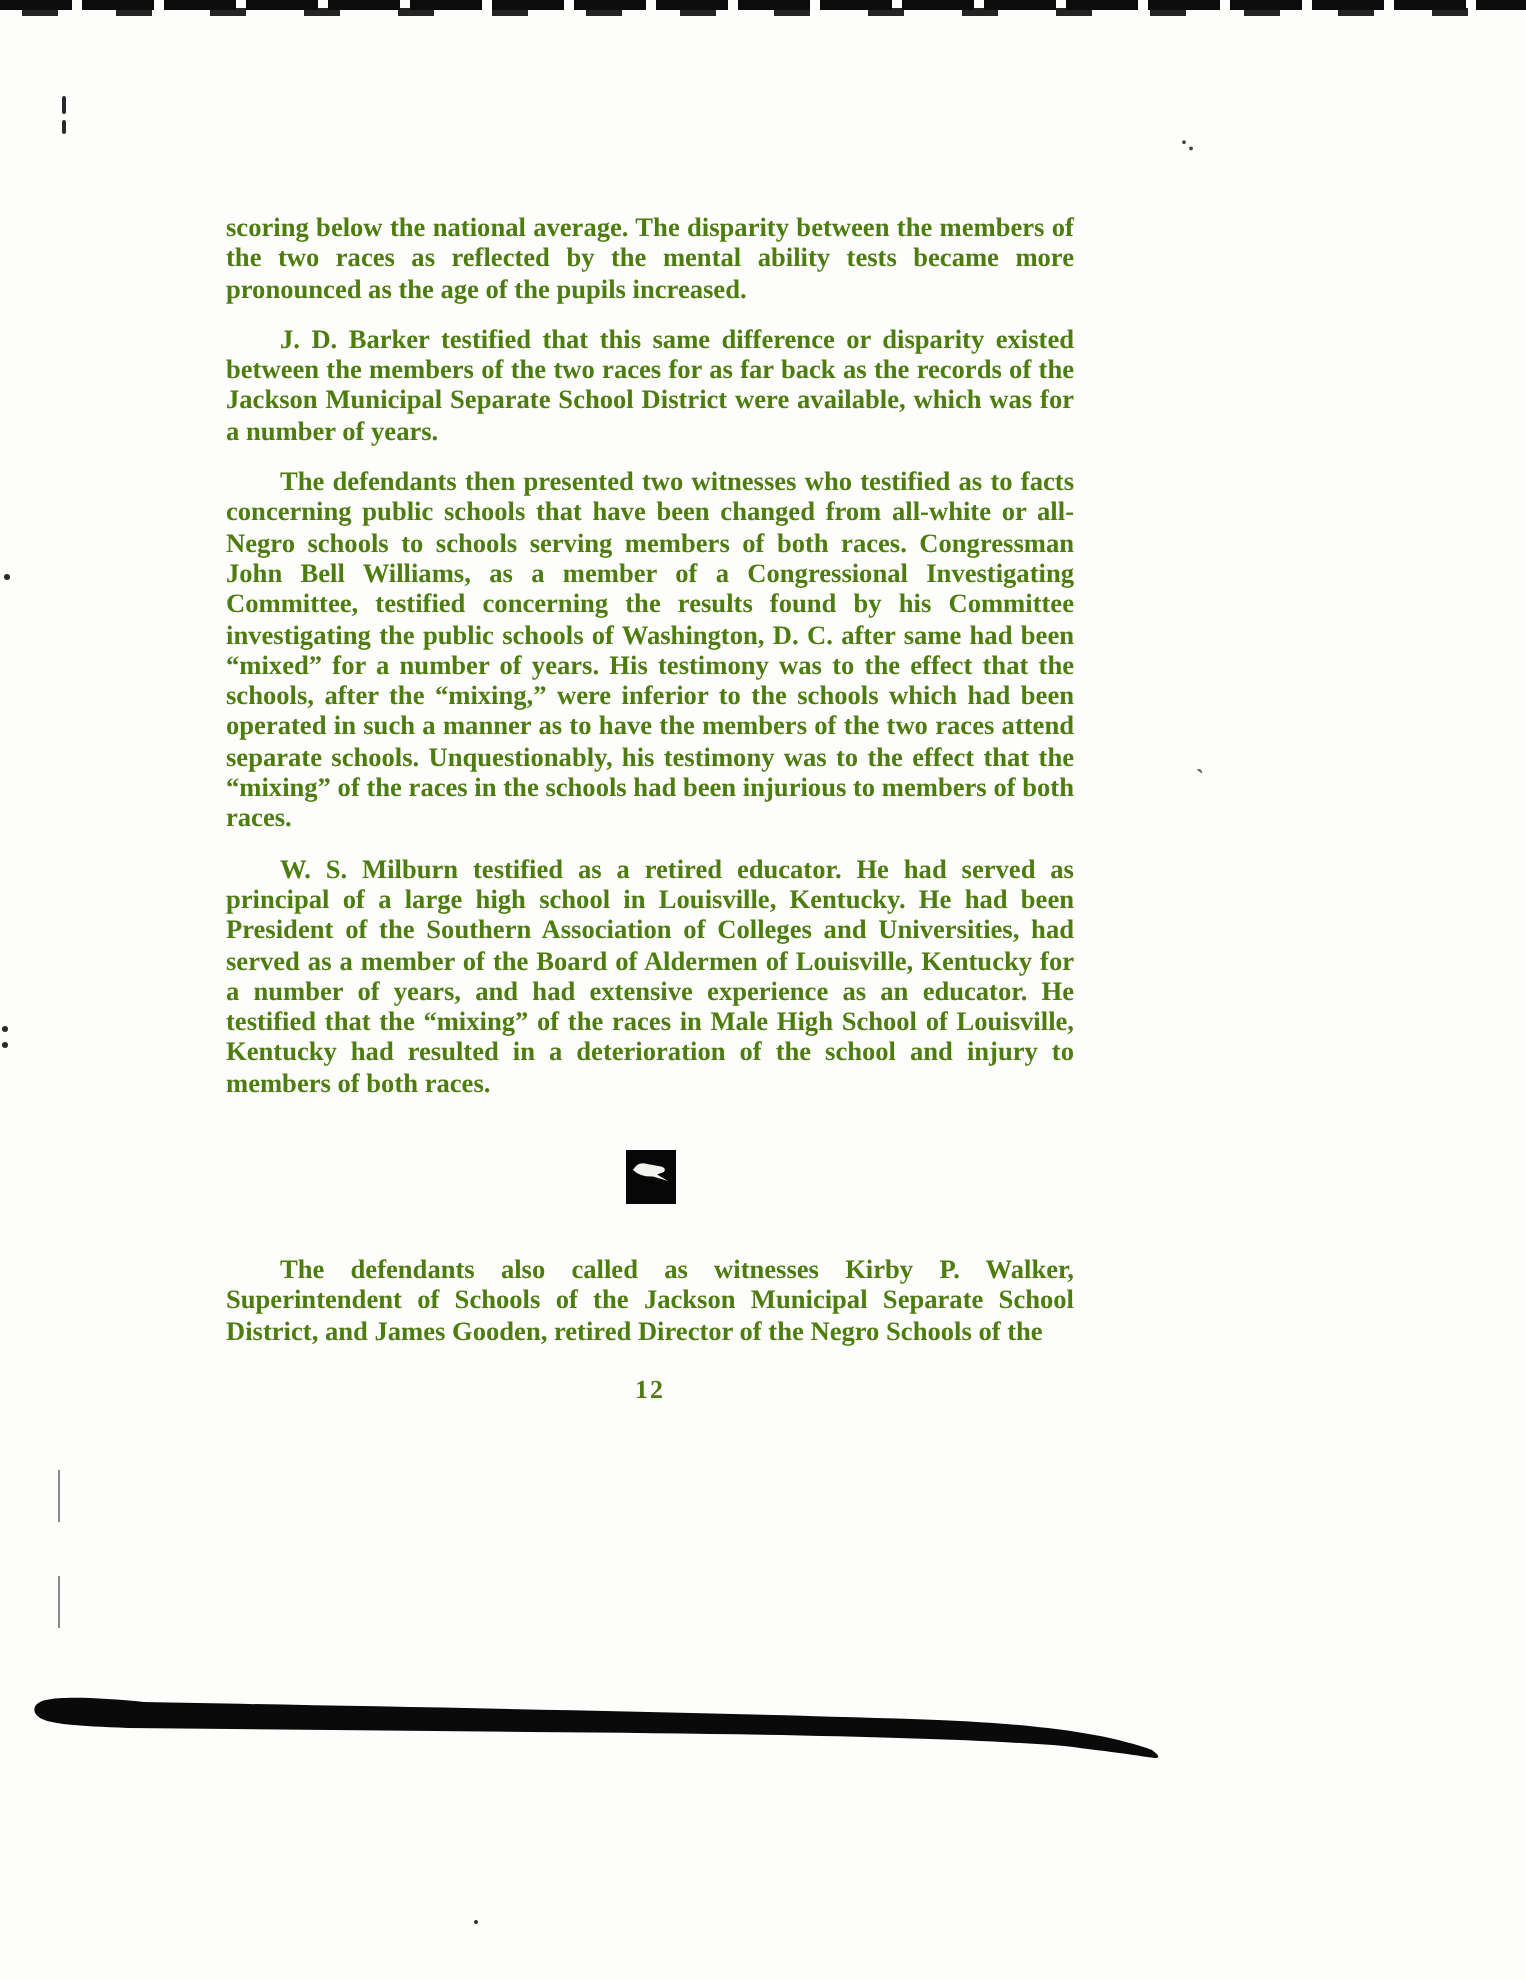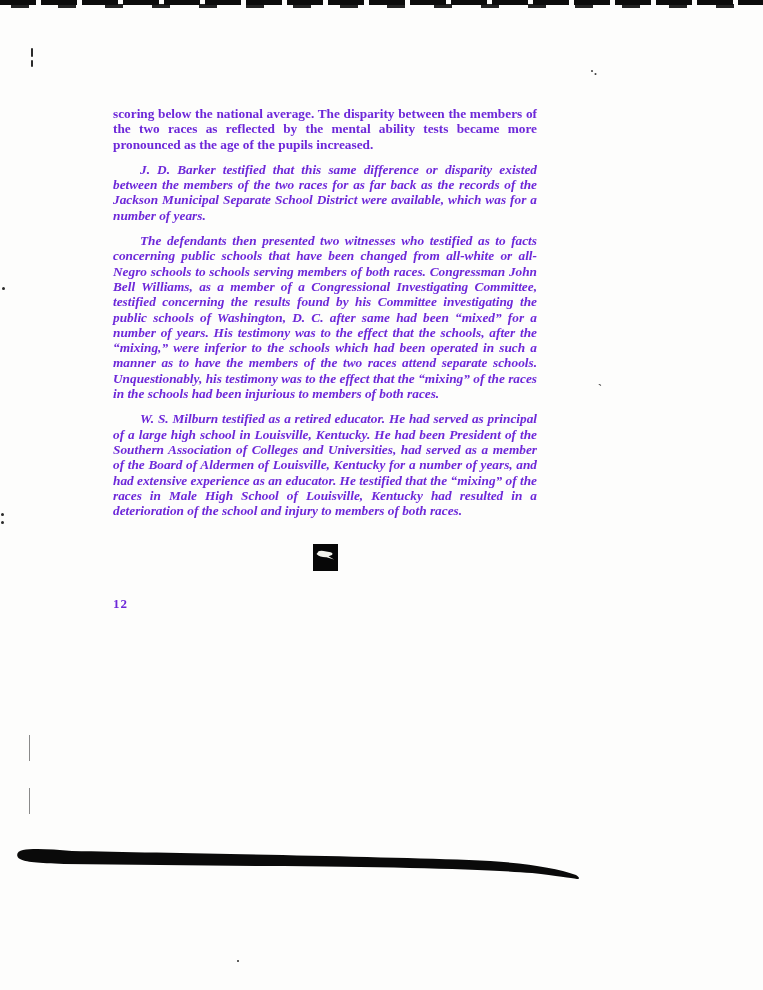--- a/index.html
+++ b/index.html
@@ -29,42 +29,42 @@
     height: 4px;
     margin-top: -1px;
     background: repeating-linear-gradient(90deg, transparent 0 11px, #0c0c0c 11px 29px, transparent 29px 47px);
     opacity: .9;
   }
   .text-block {
     position: absolute;
     left: 113px;
     top: 106px;
     width: 424px;
-    color: #6d28d9;
+    color: #4d7c0f;
     font-size: 13.3px;
     line-height: 15.3px;
     font-weight: 700;
     text-align: justify;
   }
   .para { margin: 0 0 10px 0; }
-  .para.indent { text-indent: 27px; font-style: italic; }
+  .para.indent { text-indent: 27px; }
   .ornament-row {
     display: flex;
     justify-content: center;
     margin: 26px 0 25px 0;
   }
   .ornament {
     display: inline-block;
     width: 25px;
     height: 27px;
     line-height: 0;
   }
   .page-number {
     margin-top: 14px;
-    text-align: left;
+    text-align: center;
     font-size: 13px;
     font-weight: 700;
     letter-spacing: 1px;
   }
   
   .page-curl {
     position: absolute;
     left: 14px;
     top: 847px;
     width: 566px;
@@ -124,20 +124,21 @@
     <div class="ornament-row">
       <span class="ornament">
         <svg width="25" height="27" viewBox="0 0 25 27" xmlns="http://www.w3.org/2000/svg">
           <rect x="0" y="0" width="25" height="27" fill="#070707"></rect>
           <path d="M3.5 10 q2.5 -4.5 7 -3 l7 1.2 q3 0.8 1.4 2.8 l-3.4 1.2 5.5 3.3 -7.5 -2.2 q-6.5 0.2 -10 -3.3 z" fill="#f4f4ee"></path>
           <circle cx="6.5" cy="8.5" r="1.3" fill="#f4f4ee"></circle>
         </svg>
       </span>
     </div>
 
+    <p class="para indent">The defendants also called as witnesses Kirby P. Walker, Superintendent of Schools of the Jackson Municipal Separate School District, and James Gooden, retired Director of the Negro Schools of the</p>
 
     <div class="page-number">12</div>
   </div>
 
   <div class="page-curl">
     <svg width="566" height="32" viewBox="0 0 566 32" xmlns="http://www.w3.org/2000/svg">
       <path d="M9,3 C3,4 1,9 6,12 C11,15 24,16 50,17
                L250,19 C380,20 468,22 518,26
                C543,29 557,31 563,32
                C566,32 566,31 562,28

